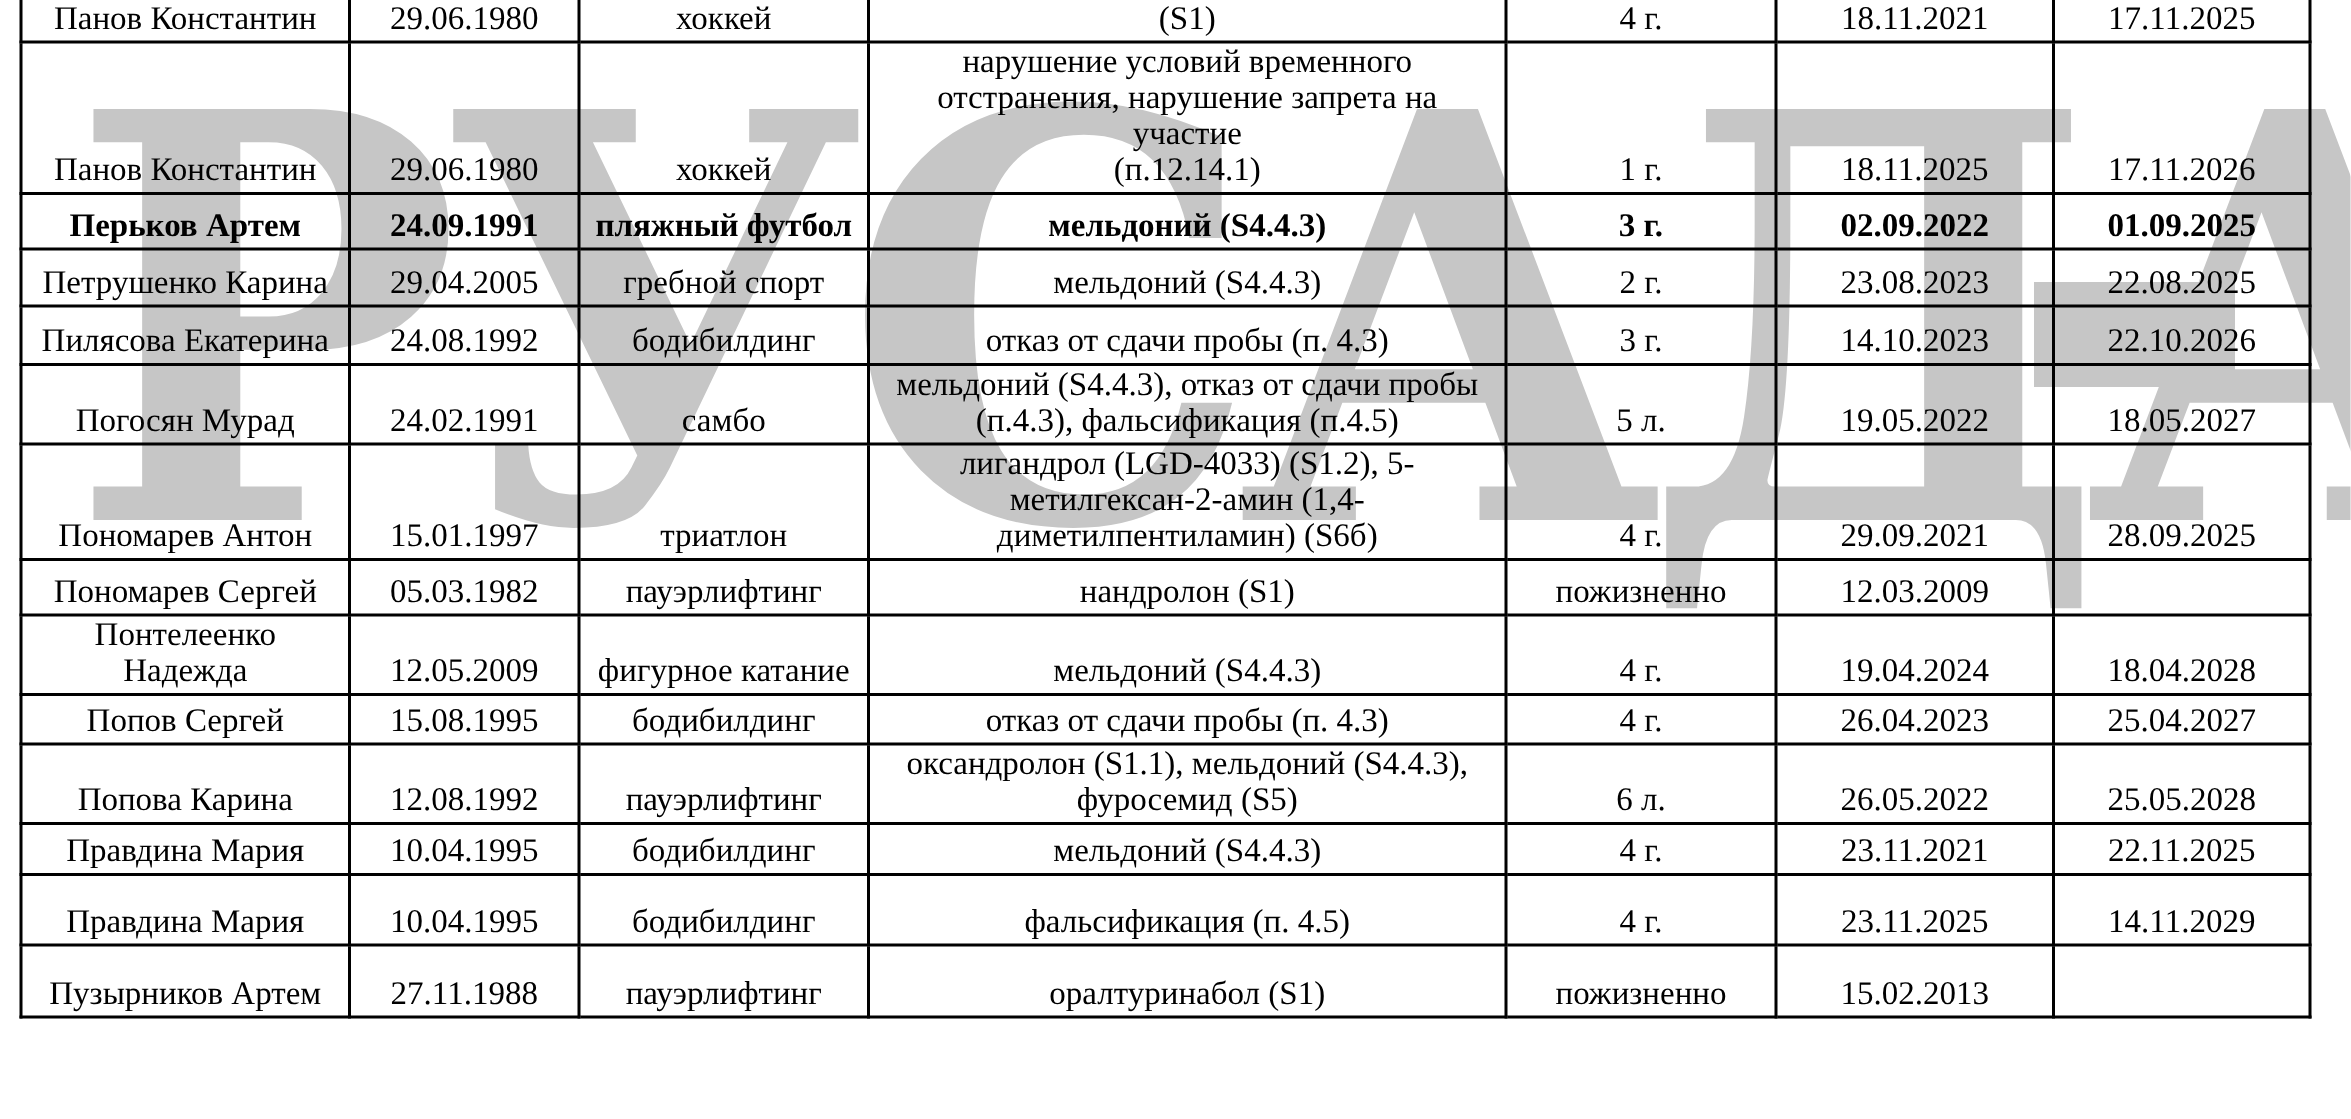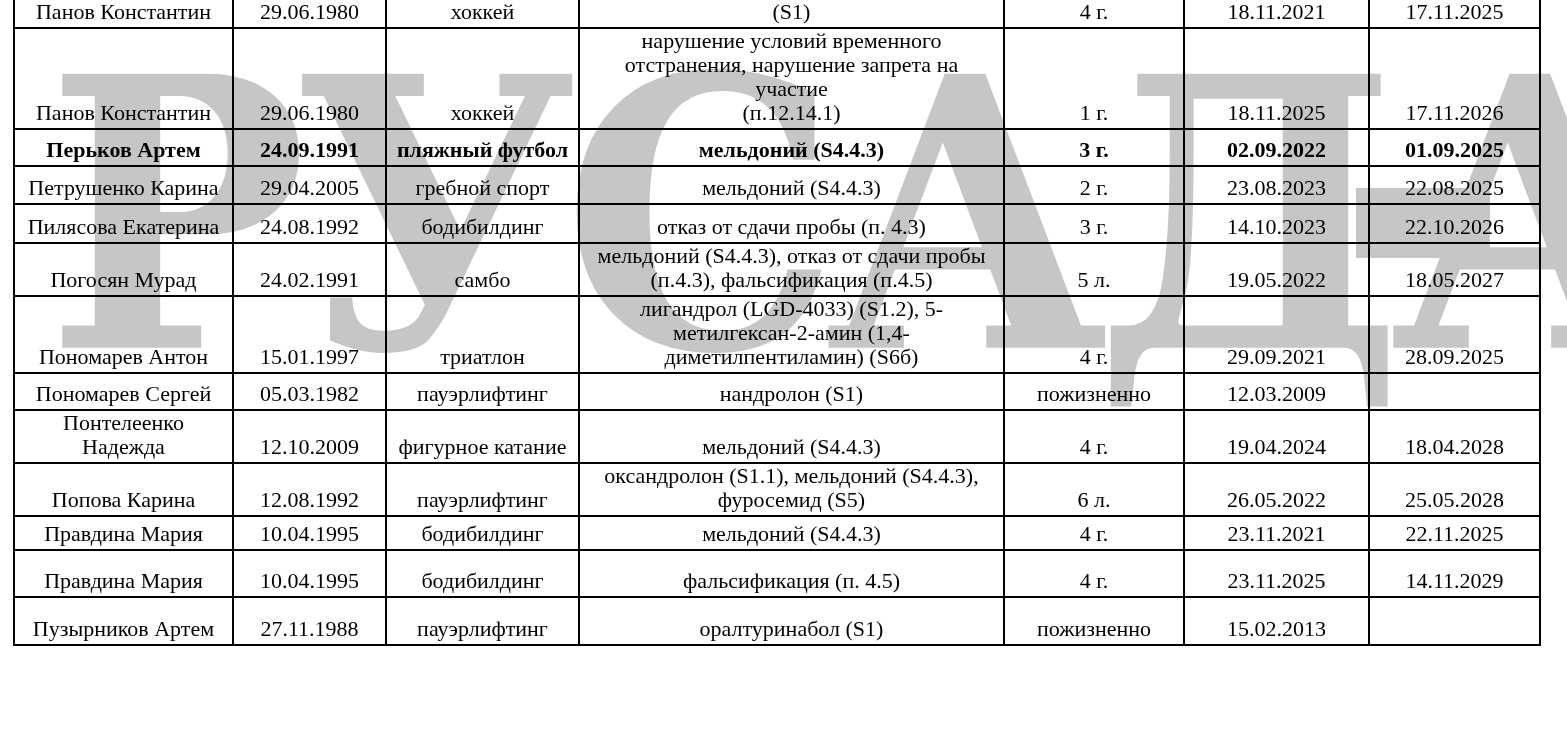--- a/index.html
+++ b/index.html
@@ -149,26 +149,35 @@
     <td>05.03.1982</td>
     <td>пауэрлифтинг</td>
     <td>нандролон (S1)</td>
     <td>пожизненно</td>
     <td>12.03.2009</td>
     <td></td>
   </tr>
         <tr style="height: 50px;">
     <td>Понтелеенко
 Надежда</td>
-    <td>12.10.2009</td>
+    <td>12.05.2009</td>
     <td>фигурное катание</td>
     <td>мельдоний (S4.4.3)</td>
     <td>4 г.</td>
     <td>19.04.2024</td>
     <td>18.04.2028</td>
+  </tr>
+        <tr style="height: 33px;">
+    <td>Попов Сергей</td>
+    <td>15.08.1995</td>
+    <td>бодибилдинг</td>
+    <td>отказ от сдачи пробы (п. 4.3)</td>
+    <td>4 г.</td>
+    <td>26.04.2023</td>
+    <td>25.04.2027</td>
   </tr>
         <tr style="height: 51px;">
     <td>Попова Карина</td>
     <td>12.08.1992</td>
     <td>пауэрлифтинг</td>
     <td>оксандролон (S1.1), мельдоний (S4.4.3),
 фуросемид (S5)</td>
     <td>6 л.</td>
     <td>26.05.2022</td>
     <td>25.05.2028</td>

